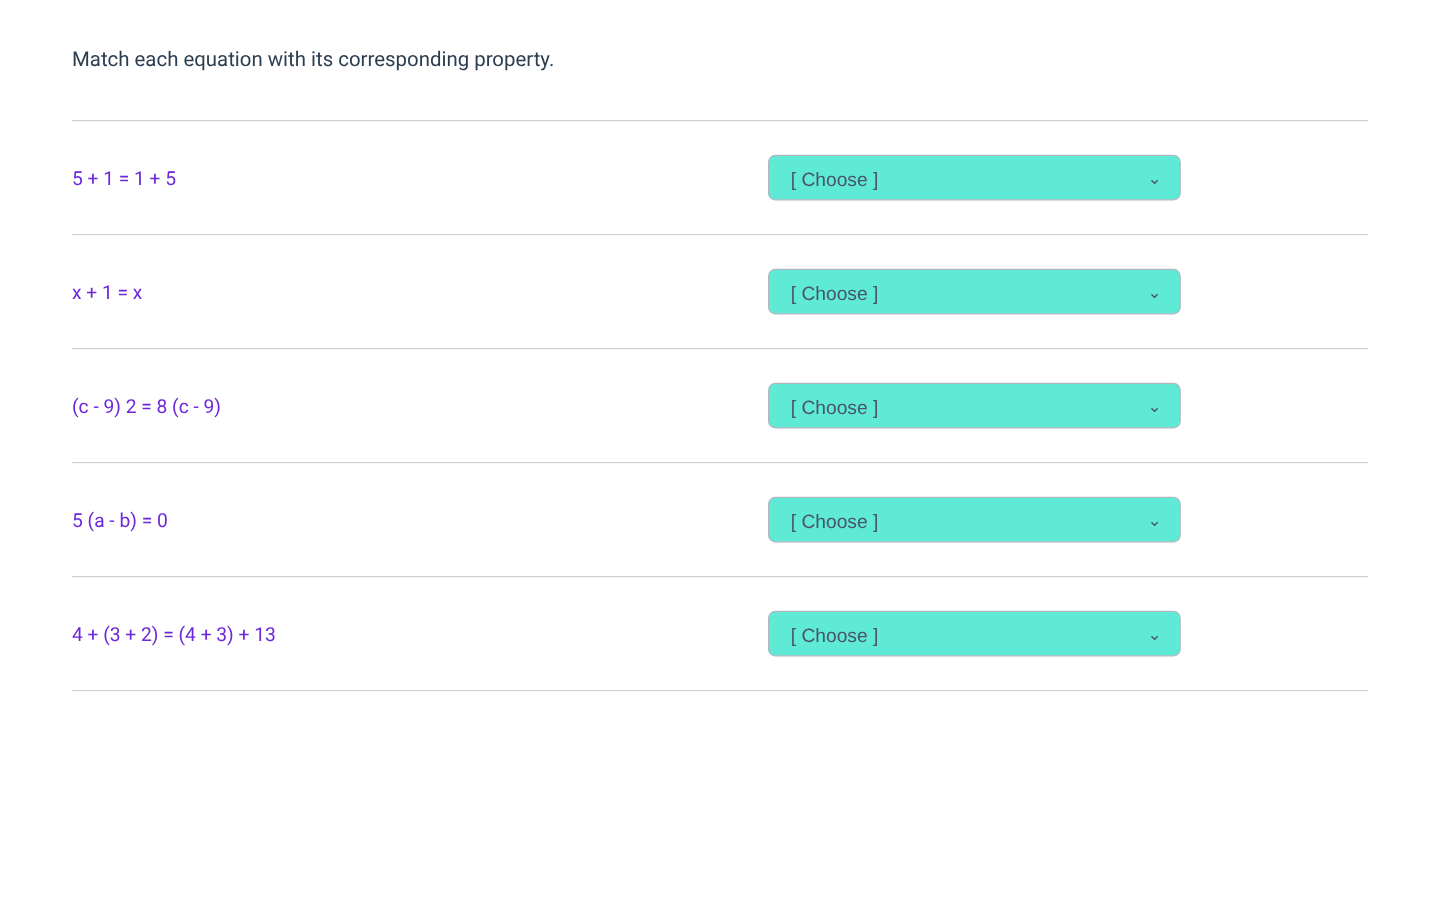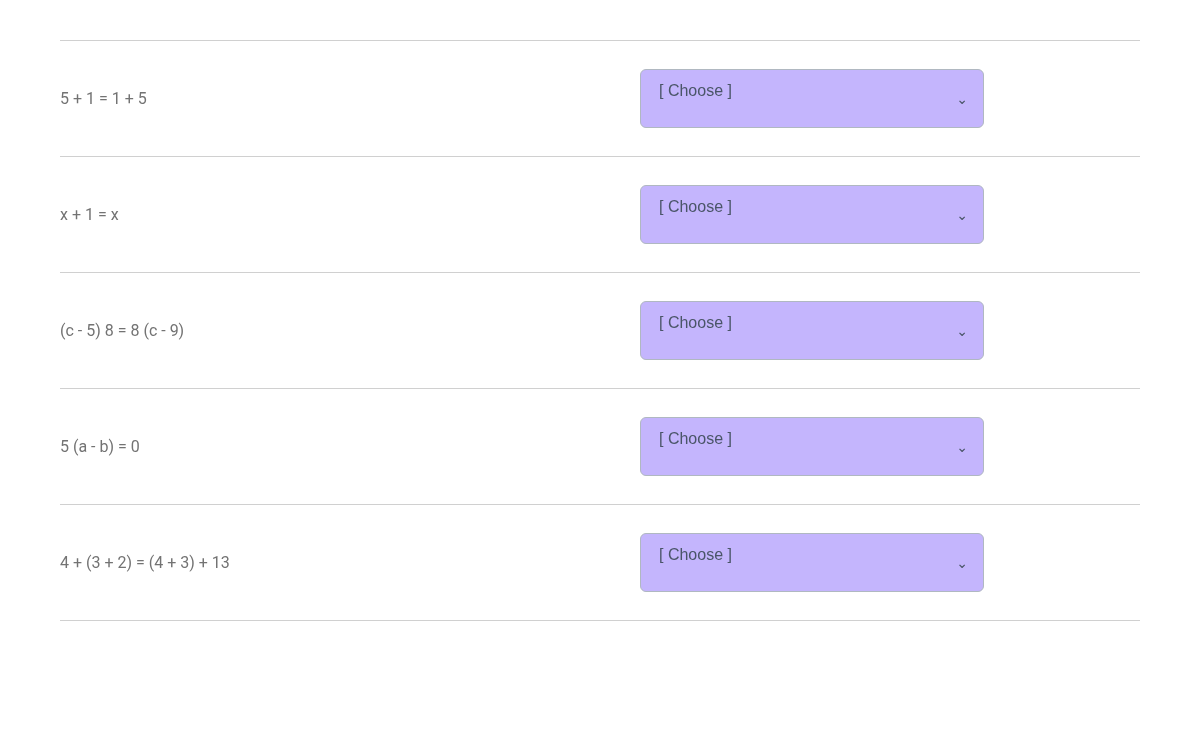--- a/index.html
+++ b/index.html
@@ -41,64 +41,65 @@
       gap: 40px;
     }
 
     .equation-row:last-child {
       border-bottom: 1px solid #d0d0d0;
     }
 
     .equation-cell {
       flex: 1;
       font-size: 16px;
-      color: #737373;
+      color: #6d28d9;
       min-width: 280px;
     }
 
     .dropdown-cell {
       flex: 1;
       display: flex;
       align-items: center;
       justify-content: flex-start;
       padding-left: 40px;
     }
 
     .dropdown-wrapper {
       position: relative;
       display: inline-flex;
       align-items: center;
     }
 
     .dropdown-select {
       appearance: none;
       -webkit-appearance: none;
-      background: #c4b5fd;
+      background: #5eead4;
       border: 1.5px solid #b0b8c1;
       border-radius: 6px;
-      padding: 12px 50px 28px 18px;
+      padding: 12px 50px 7px 18px;
       font-size: 16px;
       color: #4a5568;
       cursor: pointer;
       min-width: 280px;
       outline: none;
     }
 
     .chevron-icon {
       position: absolute;
       right: 16px;
       pointer-events: none;
       color: #4a5568;
       font-size: 14px;
     }
   </style>
 </head>
 <body>
 
 <div class="page-container">
+  <p class="instructions">Match each equation with its corresponding property.</p>
 
   <div class="equation-table">
 
   <div class="equation-row">
         <div class="equation-cell">5 + 1 = 1 + 5</div>
         <div class="dropdown-cell">
           <div class="dropdown-wrapper">
             <select class="dropdown-select"><option value="[ Choose ]">[ Choose ]</option><option value="Commutative Property of Addition">Commutative Property of Addition</option><option value="Associative Property of Addition">Associative Property of Addition</option><option value="Identity Property of Addition">Identity Property of Addition</option><option value="Zero Property of Multiplication">Zero Property of Multiplication</option><option value="Commutative Property of Multiplication">Commutative Property of Multiplication</option><option value="Associative Property of Multiplication">Associative Property of Multiplication</option><option value="Distributive Property">Distributive Property</option></select>
             <span class="chevron-icon">⌄</span>
           </div>
@@ -107,21 +108,21 @@
       <div class="equation-row">
         <div class="equation-cell">x + 1 = x</div>
         <div class="dropdown-cell">
           <div class="dropdown-wrapper">
             <select class="dropdown-select"><option value="[ Choose ]">[ Choose ]</option><option value="Commutative Property of Addition">Commutative Property of Addition</option><option value="Associative Property of Addition">Associative Property of Addition</option><option value="Identity Property of Addition">Identity Property of Addition</option><option value="Zero Property of Multiplication">Zero Property of Multiplication</option><option value="Commutative Property of Multiplication">Commutative Property of Multiplication</option><option value="Associative Property of Multiplication">Associative Property of Multiplication</option><option value="Distributive Property">Distributive Property</option></select>
             <span class="chevron-icon">⌄</span>
           </div>
         </div>
       </div>
       <div class="equation-row">
-        <div class="equation-cell">(c - 5) 8 = 8 (c - 9)</div>
+        <div class="equation-cell">(c - 9) 2 = 8 (c - 9)</div>
         <div class="dropdown-cell">
           <div class="dropdown-wrapper">
             <select class="dropdown-select"><option value="[ Choose ]">[ Choose ]</option><option value="Commutative Property of Addition">Commutative Property of Addition</option><option value="Associative Property of Addition">Associative Property of Addition</option><option value="Identity Property of Addition">Identity Property of Addition</option><option value="Zero Property of Multiplication">Zero Property of Multiplication</option><option value="Commutative Property of Multiplication">Commutative Property of Multiplication</option><option value="Associative Property of Multiplication">Associative Property of Multiplication</option><option value="Distributive Property">Distributive Property</option></select>
             <span class="chevron-icon">⌄</span>
           </div>
         </div>
       </div>
       <div class="equation-row">
         <div class="equation-cell">5 (a - b) = 0</div>
         <div class="dropdown-cell">

